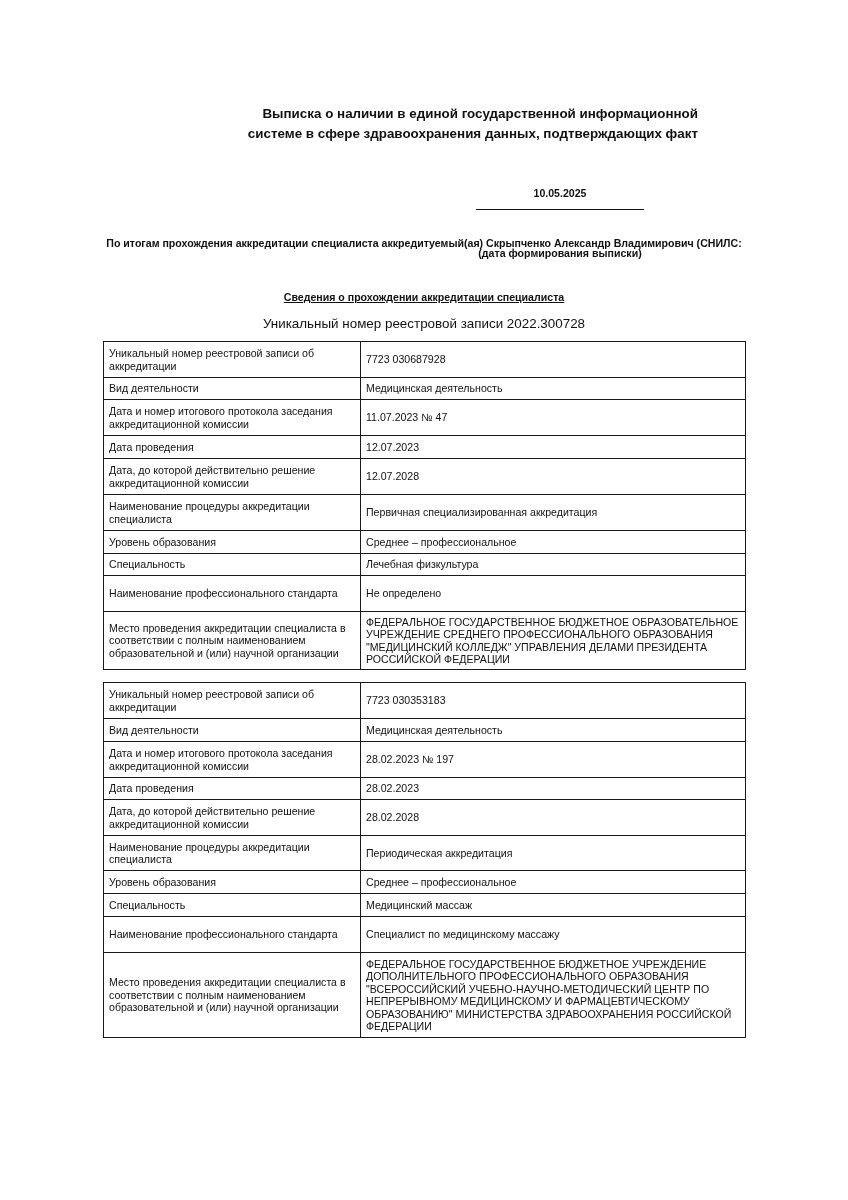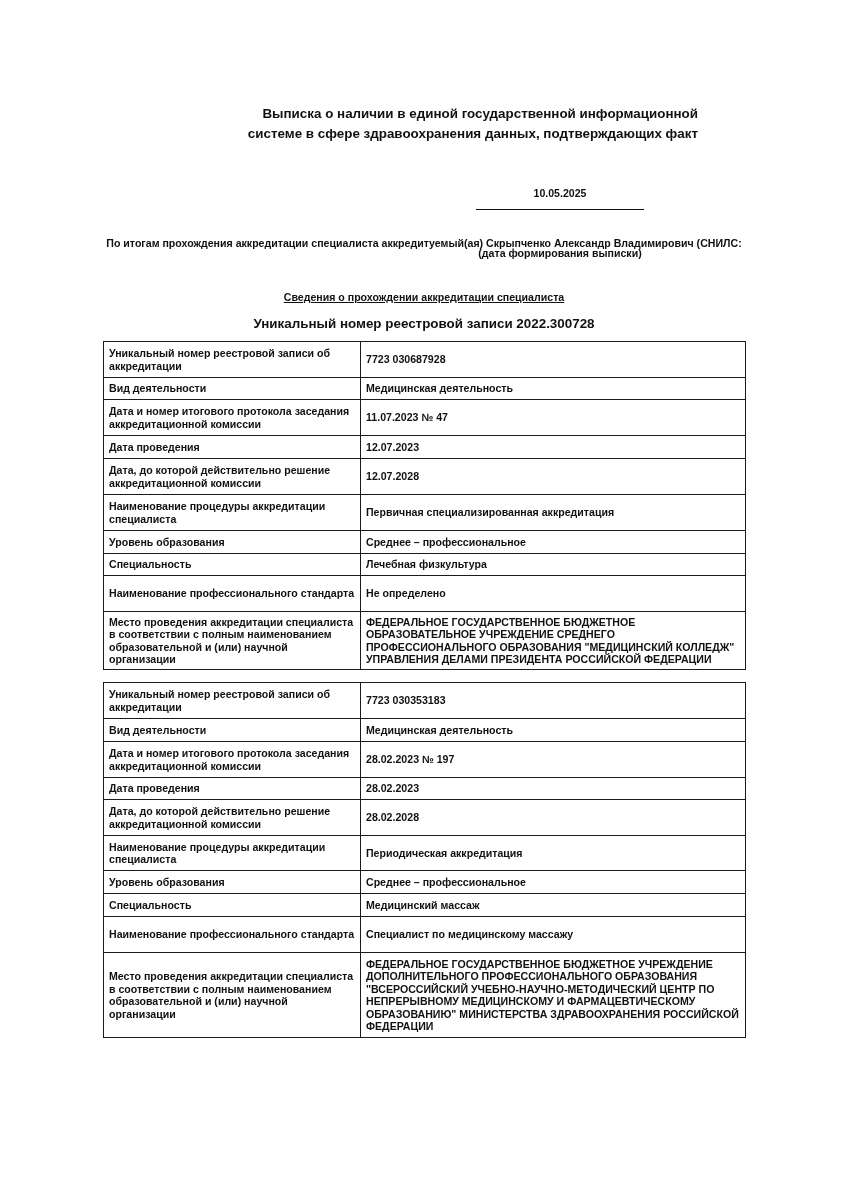--- a/index.html
+++ b/index.html
@@ -22,26 +22,26 @@
     .intro {
       position: absolute; left: 96px; top: 236px; width: 656px; text-align: center;
       font-weight: bold; font-size: 10.6px; line-height: 15px;
     }
     .section-heading {
       position: absolute; left: 150px; top: 290px; width: 548px; text-align: center;
       font-weight: bold; font-size: 10.6px; text-decoration: underline; line-height: 14px;
     }
     .registry-number {
       position: absolute; left: 150px; top: 315px; width: 548px; text-align: center;
-      font-weight: bold; font-size: 13.4px; line-height: 18px;
+      font-weight: normal; font-size: 13.4px; line-height: 18px;
     }
     table.record {
       position: absolute; left: 103px; width: 643px;
       border-collapse: collapse; table-layout: fixed;
-      font-size: 10.6px; font-weight: bold;
+      font-size: 10.6px; font-weight: normal;
     }
     table.record td {
       border: 1.5px solid #1a1a1a; padding: 2px 5px; vertical-align: middle;
       line-height: 12.5px;
     }
     table.record td.label { width: 246px; }
     #table-1 { top: 341px; }
     #table-2 { top: 682px; }
   </style>
 </head>

